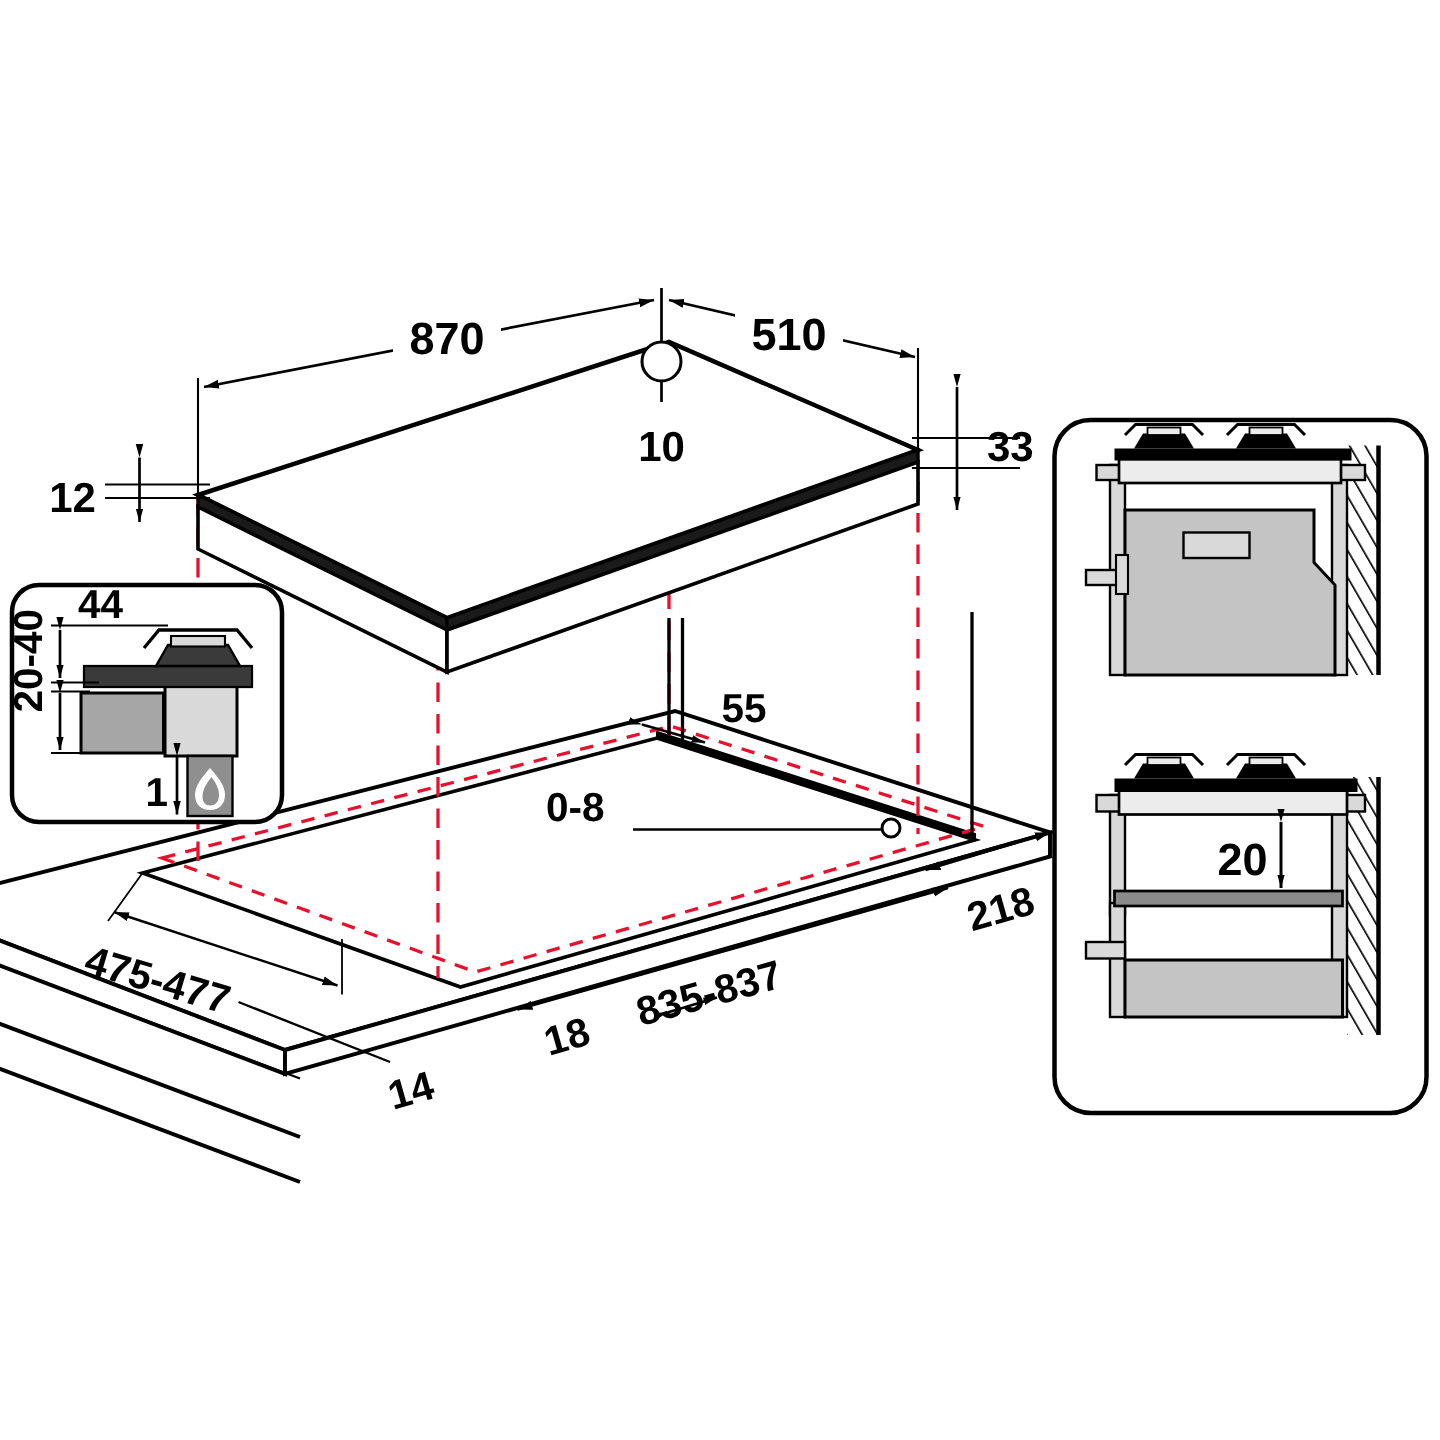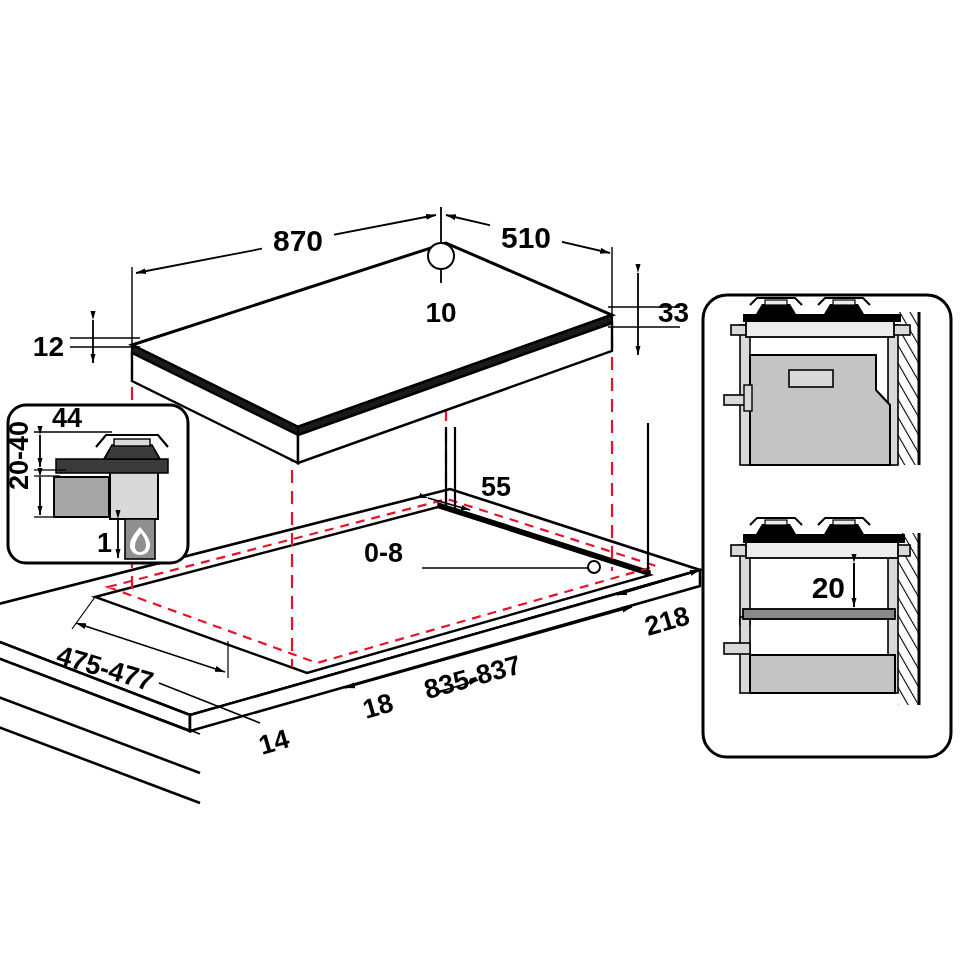--- a/index.html
+++ b/index.html
@@ -12,21 +12,20 @@
     width: 960px;
     height: 960px;
     font-family: "Liberation Sans", sans-serif;
     overflow: hidden;
   }
   #drawing-root {
     position: relative;
     width: 960px;
     height: 752px;
     background: #22c55e;
-    margin-top: 15px;
   }
   svg.drawing-canvas {
     display: block;
     width: 960px;
     height: 960px;
   }
   text.dim-label {
     font-family: "Liberation Sans", sans-serif;
     font-weight: bold;
     fill: #000000;

